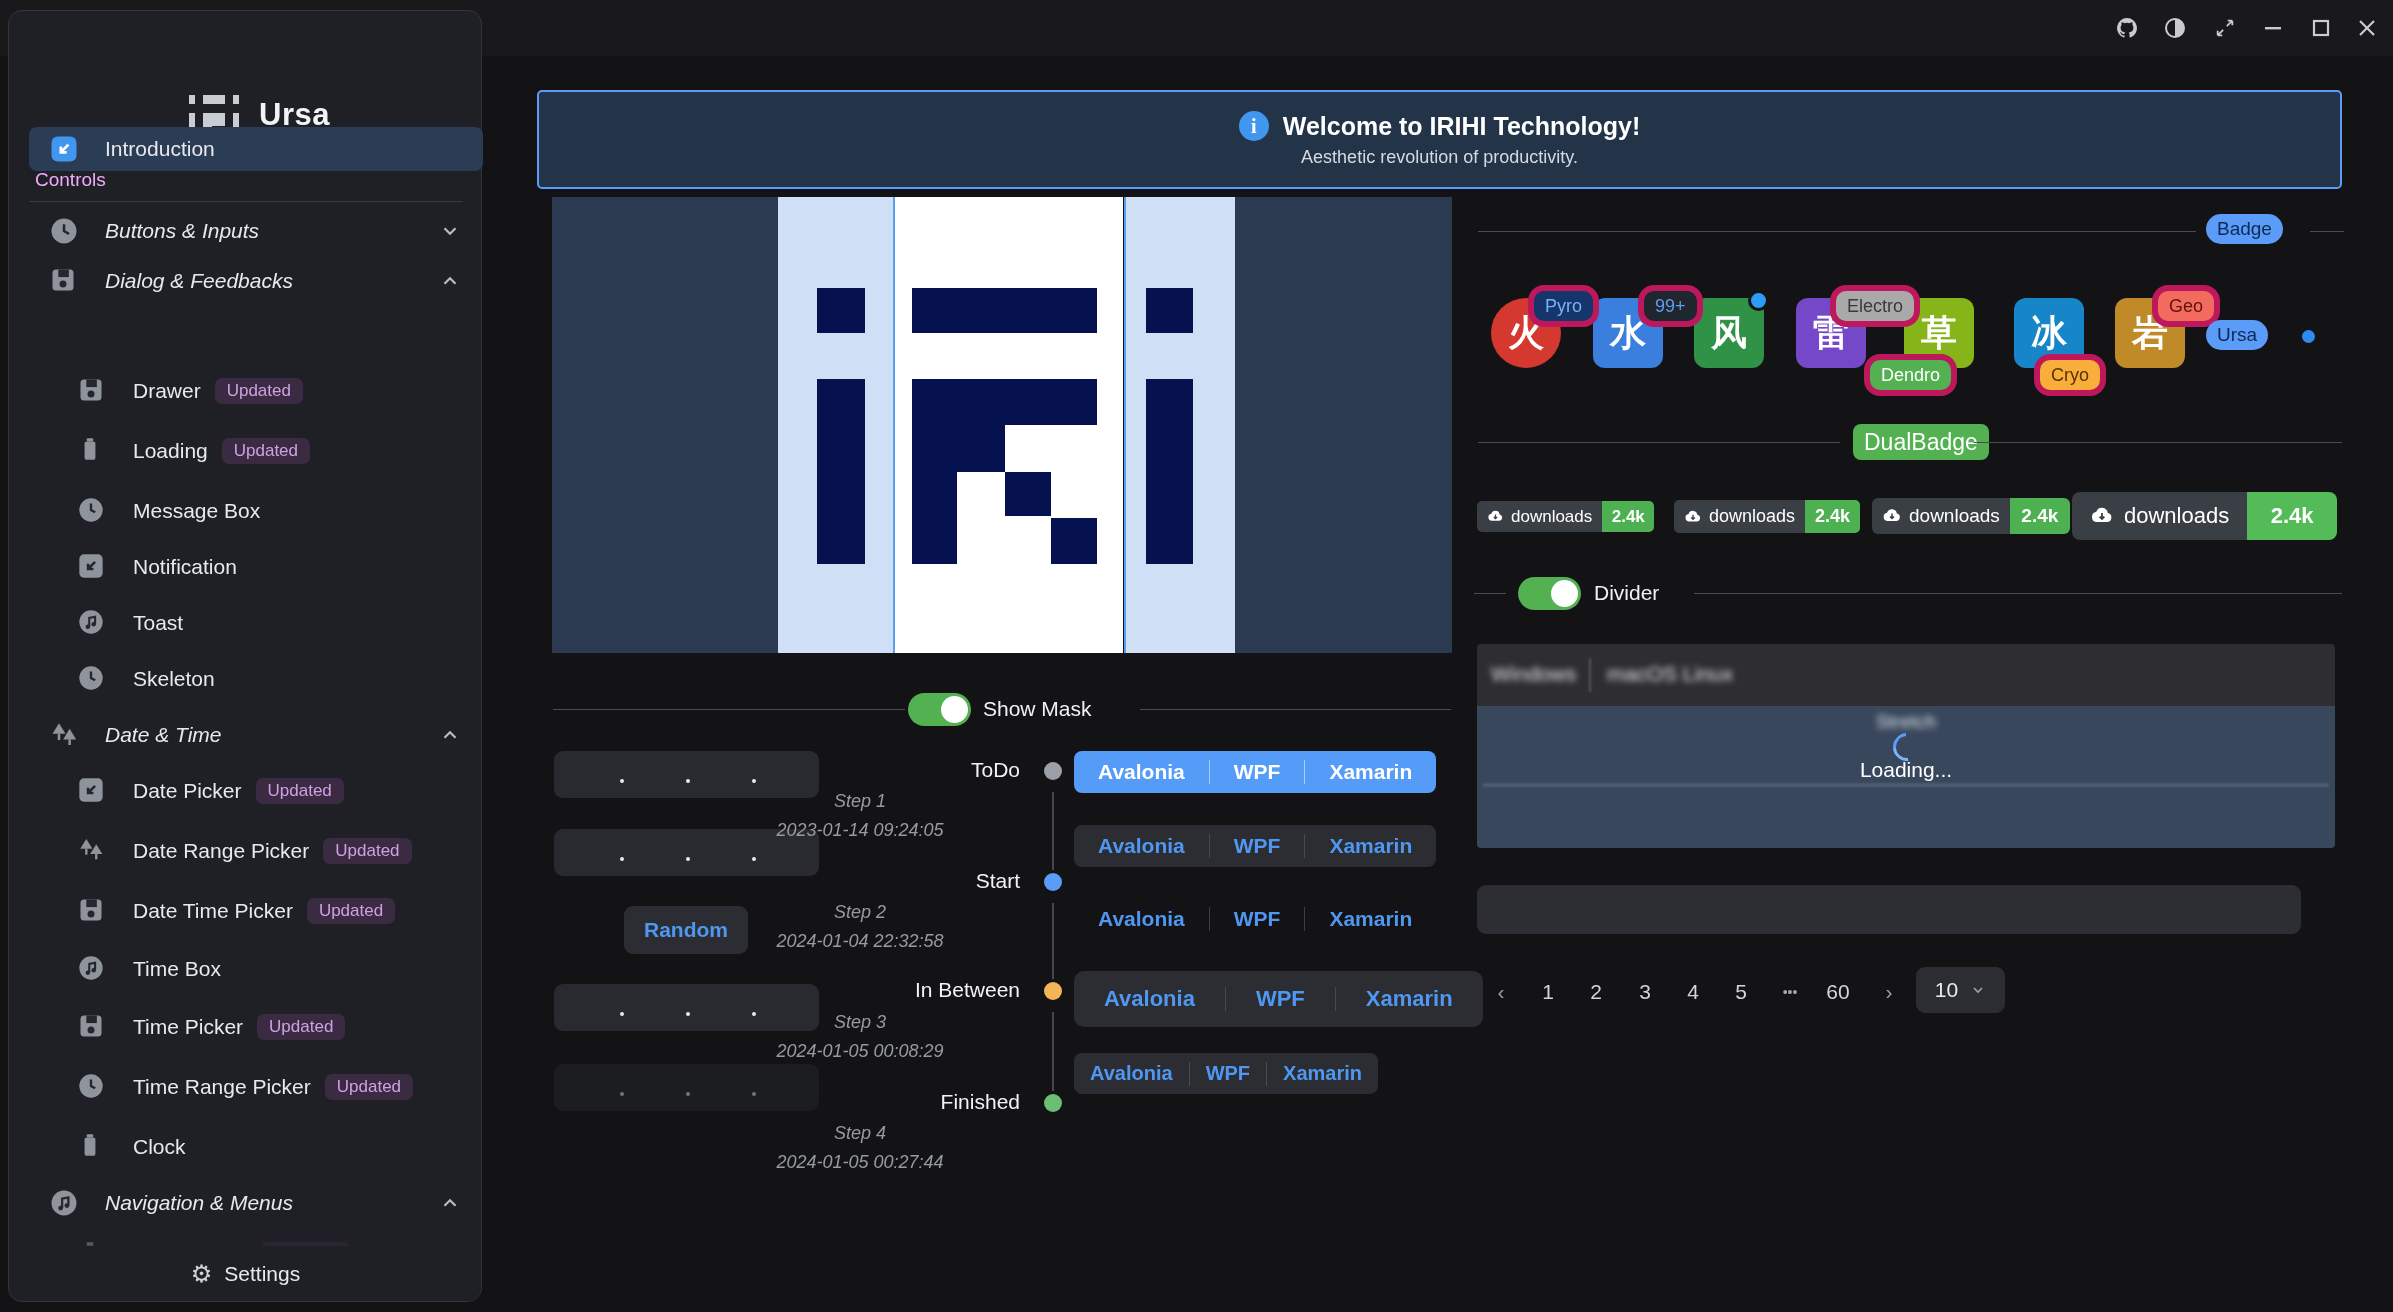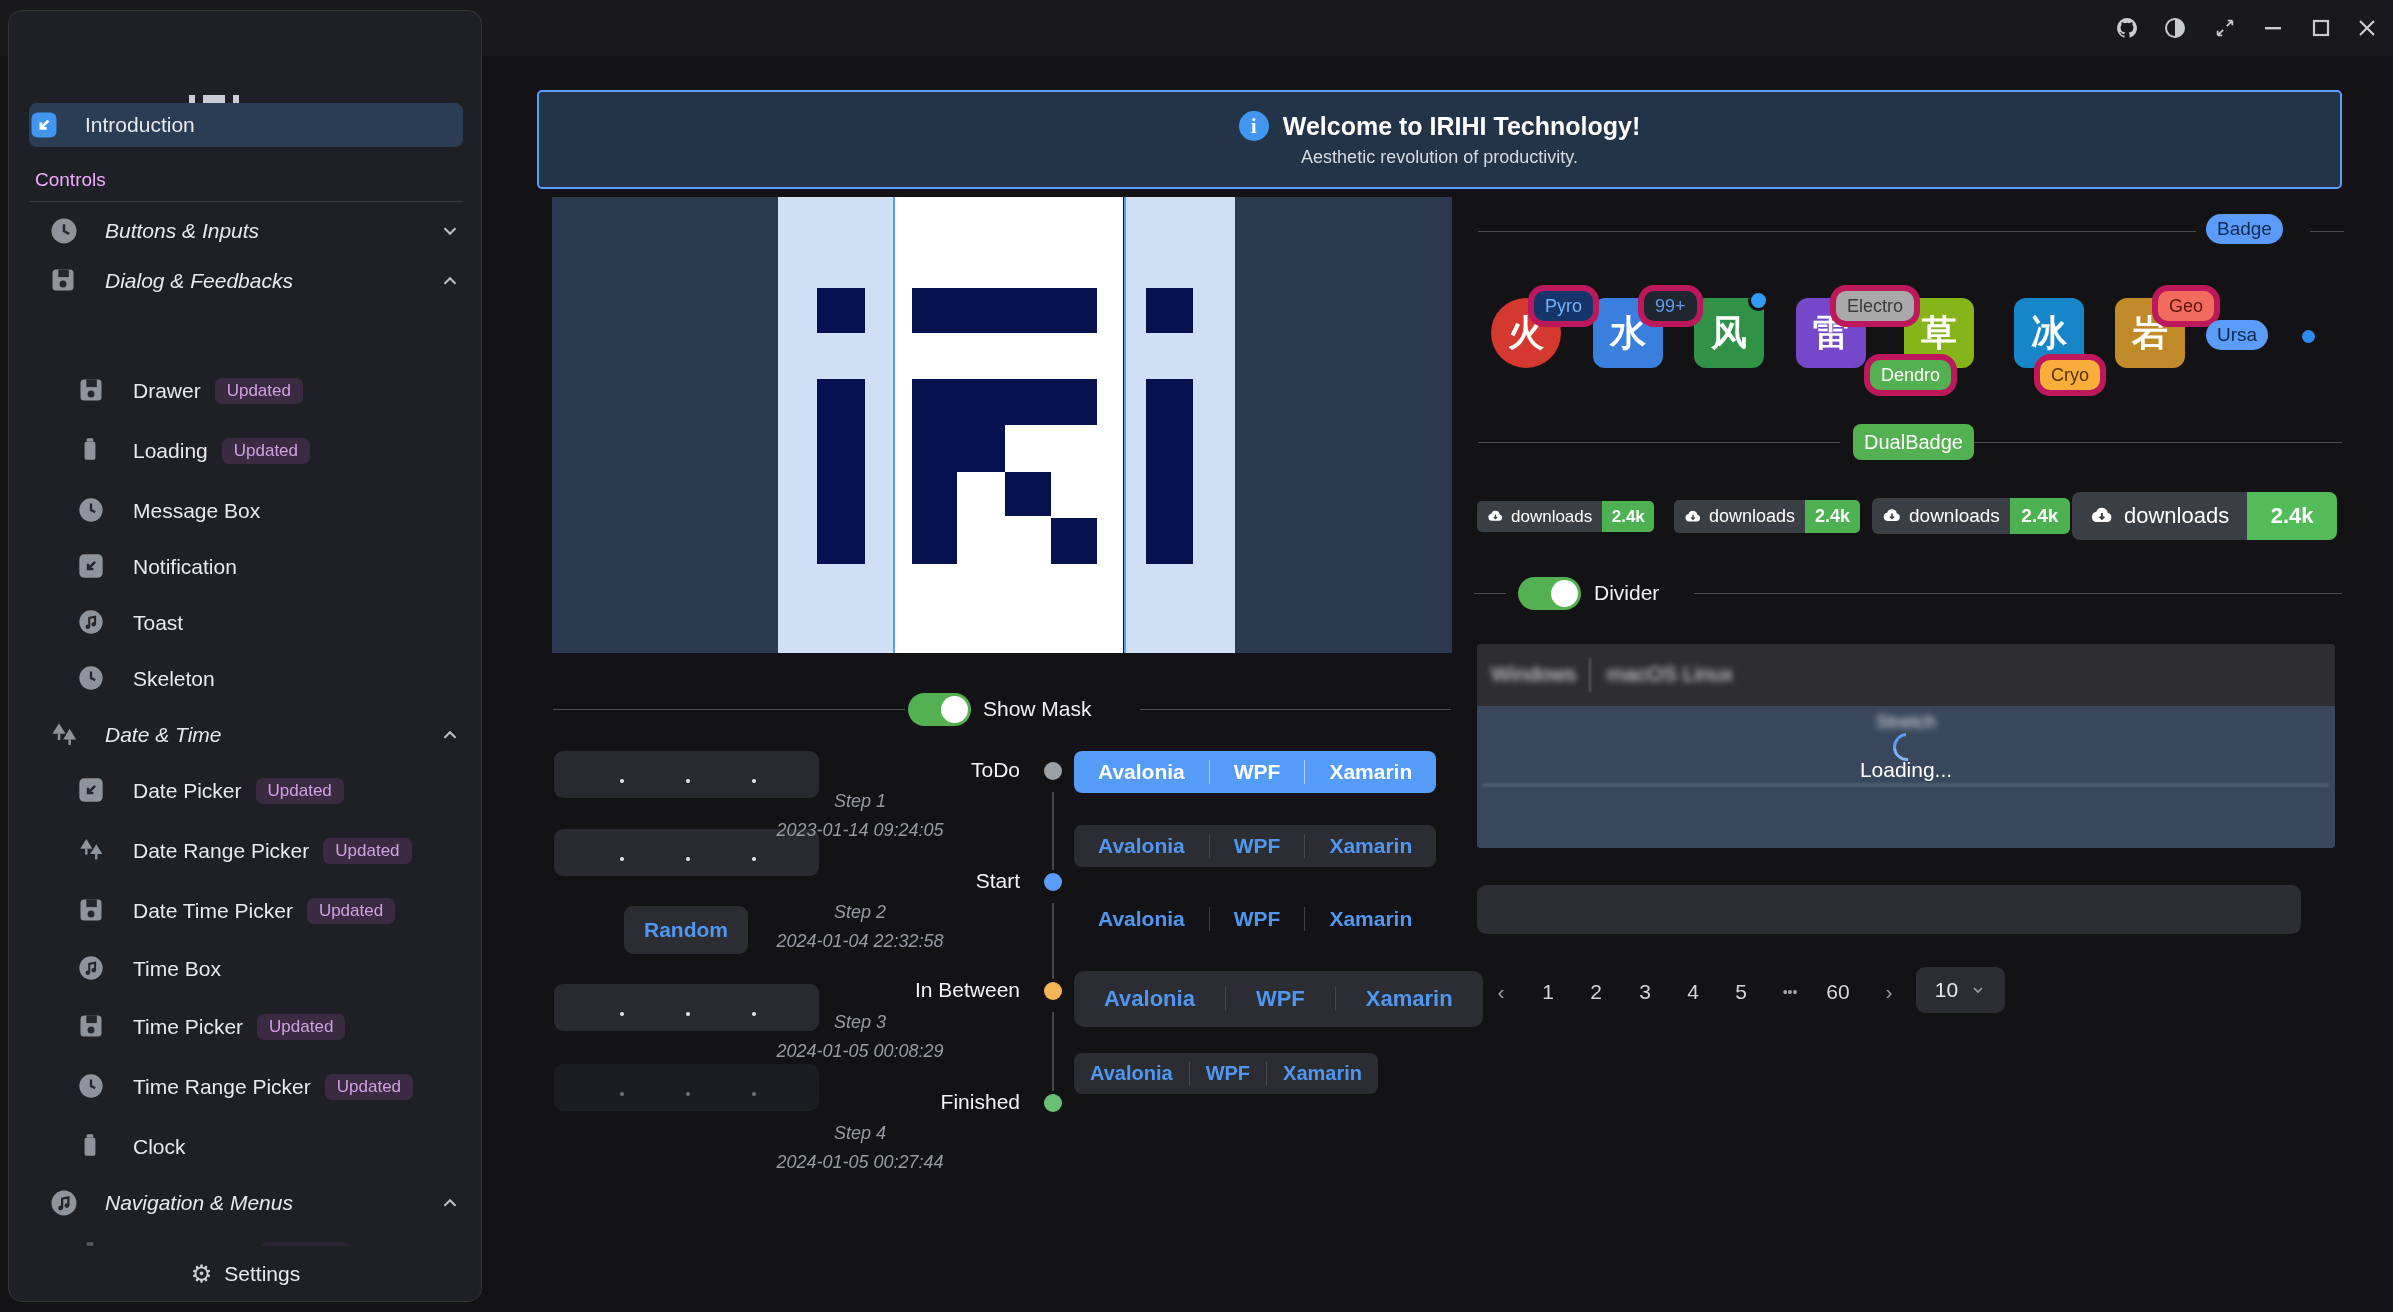--- a/index.html
+++ b/index.html
@@ -133,21 +133,21 @@
       <div class="slogo-block" style="left:14px;top:0;width:22px;height:9px"></div>
       <div class="slogo-block" style="left:14px;top:18px;width:22px;height:13px"></div>
       <div class="slogo-block" style="left:14px;top:18px;width:9px;height:28px"></div>
       <div class="slogo-block" style="left:25px;top:32px;width:6px;height:8px"></div>
       <div class="slogo-block" style="left:30px;top:39px;width:6px;height:7px"></div>
       <div class="slogo-block" style="left:44px;top:0;width:6px;height:9px"></div>
       <div class="slogo-block" style="left:44px;top:18px;width:6px;height:28px"></div>
     </div>
     <div class="abs logo-title">Ursa</div>
 
-    <div class="srow sel" style="top:92px;">
+    <div class="srow sel" style="top:116px;padding-left:20px;">
       <span class="ic">
         <svg width="30" height="30" viewBox="0 0 24 24">
             <rect x="2" y="2" width="20" height="20" rx="5" fill="#4196f0"></rect>
             <path d="M15.5 8.5l-6 6M9.5 10v4.6h4.6" stroke="#fff" stroke-width="2.2" fill="none"></path>
           </svg>
       </span>
       <span>Introduction</span>
     </div>
 
     <div class="abs seclabel" style="top:158px">Controls</div>
@@ -506,21 +506,21 @@
   <div class="dotbadge" style="left:1748px;top:290px;width:15px;height:15px"></div>
   <div class="pillbadge" style="left:1830px;top:285px;background:#a9a9a9;color:#3a3a3a">Electro</div>
   <div class="pillbadge" style="left:1864px;top:354px;background:#53b152;color:#fff">Dendro</div>
   <div class="pillbadge" style="left:2034px;top:354px;background:#f9ae3c;color:#553300">Cryo</div>
   <div class="pillbadge" style="left:2152px;top:285px;background:#f26b5e;color:#5d150b">Geo</div>
 
   <div class="pillbadge" style="left:2206px;top:320px;background:#5b9cf8;color:#0d2a56;border:none;font-size:19px">Ursa</div>
   <div class="dotbadge" style="left:2302px;top:330px;width:13px;height:13px;border:none;background:#2e8bf0"></div>
 
   <div class="dline" style="left:1478px;top:442px;width:362px"></div>
-  <div class="pillbadge" style="left:1853px;top:424px;background:#53b152;color:#fff;border:none;border-radius:8px;height:36px;line-height:36px;font-size:20px">DualBadge</div>
+  <div class="pillbadge" style="left:1853px;top:424px;background:#53b152;color:#fff;border:none;border-radius:8px;height:36px;line-height:36px;font-size:23px">DualBadge</div>
   <div class="dline" style="left:1974px;top:442px;width:368px"></div>
 
   <div class="dlbadge" style="left:1477px;top:501px;height:31px;border-radius:5px;font-size:17px">
     <span class="l">
         <svg width="17" height="17" viewBox="0 0 24 24">
           <path d="M7 18a5 5 0 0 1-.9-9.92A6 6 0 0 1 17.8 9.1 4.5 4.5 0 0 1 17 18z" fill="#fff"></path>
           <path d="M12 9v6M9.6 12.6L12 15l2.4-2.4" stroke="#3a3e45" stroke-width="1.8" fill="none"></path>
         </svg>
         <span>downloads</span>
       </span>

